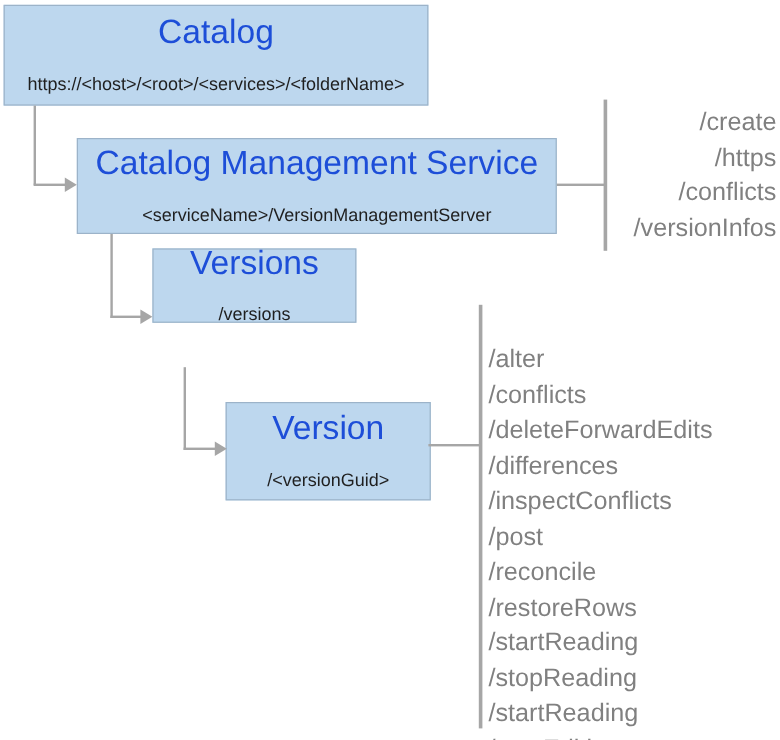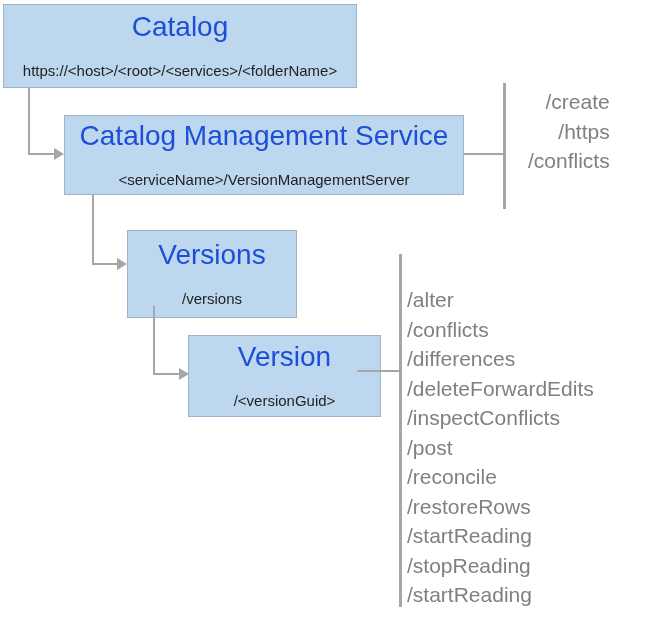--- a/index.html
+++ b/index.html
@@ -35,22 +35,22 @@
   }
   .node .subtitle {
     font-size: 15px;
     line-height: 1.35;
     color: #1f1f1f;
     margin-top: 18px;
     white-space: nowrap;
   }
   #box-catalog  { left: 3px;   top: 4px;   width: 354px; height: 84px; }
   #box-vms      { left: 64px;  top: 115px; width: 400px; height: 80px; }
-  #box-versions { left: 127px; top: 230px; width: 170px; height: 88px; }
-  #box-version  { left: 188px; top: 335px; width: 193px; height: 82px; text-align: right; }
+  #box-versions { left: 127px; top: 207px; width: 170px; height: 62px; }
+  #box-version  { left: 188px; top: 335px; width: 171px; height: 82px; text-align: right; }
 
   
   .seg {
     position: absolute;
     background: #a6a6a6;
   }
   .arrow-right {
     position: absolute;
     width: 0; height: 0;
     border-top: 6px solid transparent;
@@ -129,27 +129,28 @@
   <div class="seg" id="r1"></div>
   <div class="seg" id="rail1"></div>
 
   <div class="seg" id="r2"></div>
   <div class="seg" id="rail2"></div>
 
   <div class="ops" id="ops-service">
     <div class="op">/create</div>
     <div class="op">/https</div>
     <div class="op">/conflicts</div>
+    <div class="op">/versionInfos</div>
   </div>
 
   <div class="ops" id="ops-version">
     <div class="op">/alter</div>
     <div class="op">/conflicts</div>
+    <div class="op">/deleteForwardEdits</div>
     <div class="op">/differences</div>
-    <div class="op">/deleteForwardEdits</div>
     <div class="op">/inspectConflicts</div>
     <div class="op">/post</div>
     <div class="op">/reconcile</div>
     <div class="op">/restoreRows</div>
     <div class="op">/startReading</div>
     <div class="op">/stopReading</div>
     <div class="op">/startReading</div>
     <div class="op">/stopEditing</div>
   </div>
 

